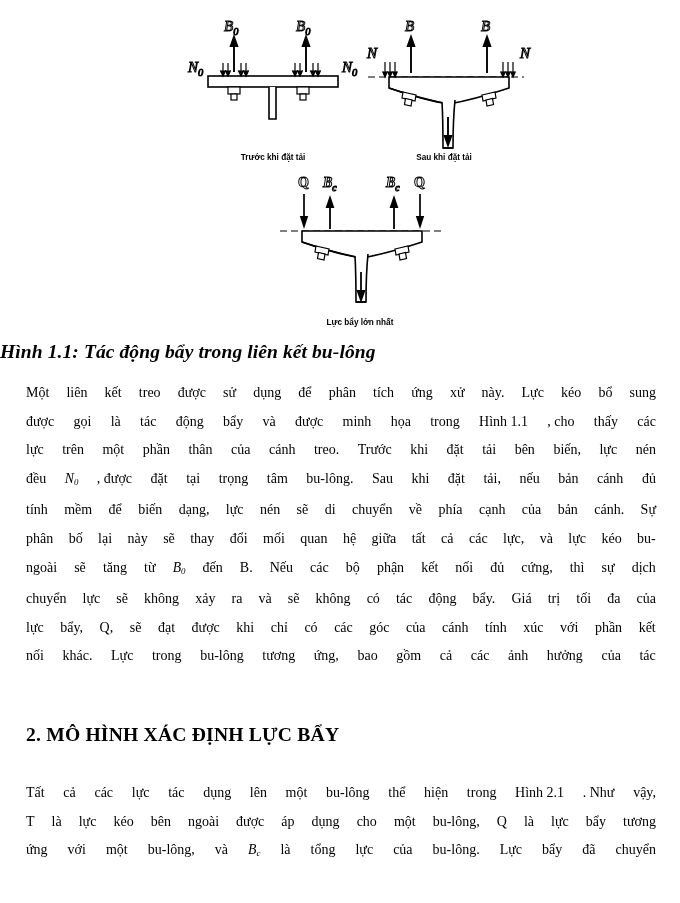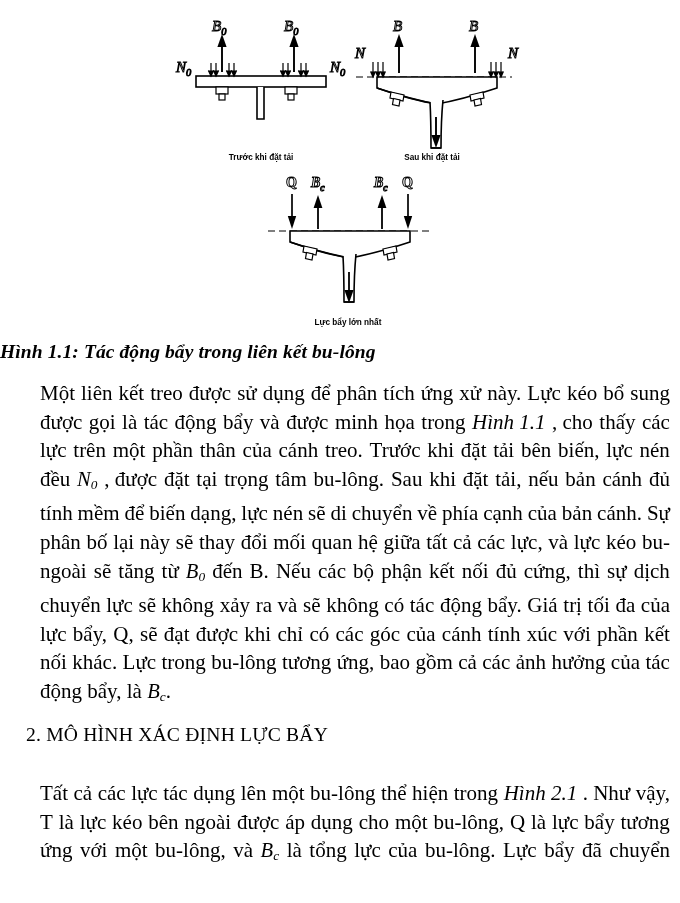--- a/index.html
+++ b/index.html
@@ -14,20 +14,21 @@
     font-family: "Liberation Serif", "DejaVu Serif", serif;
     color: #000000;
     overflow: hidden;
   }
 
   .page {
     position: relative;
     width: 664px;
     height: 903px;
     box-sizing: border-box;
+    padding-left: 12px;
   }
 
   
   .figure-block {
     position: relative;
     width: 680px;
     height: 336px;
   }
   .figure-svg {
     display: block;
@@ -45,59 +46,59 @@
     text-align: left;
     font-weight: bold;
     font-style: italic;
     font-size: 19.5px;
     letter-spacing: 0.1px;
   }
 
   
   .body-text {
     position: absolute;
-    left: 40px;
+    left: 26px;
     width: 630px;
-    font-size: 21px;
+    font-size: 14px;
     line-height: 28.6px;
     text-align: justify;
     text-justify: inter-word;
   }
   #para-1 { top: 379px; }
   #para-2 { top: 779px; }
 
   .body-text .ln {
     display: block;
     white-space: nowrap;
   }
   
   .body-text .ln.just {
     display: flex;
     justify-content: space-between;
     white-space: nowrap;
   }
   .body-text .ln.just > span { display: inline-block; }
 
-  i, .it { font-style: italic; }
+  i, .it { }
   .sub {
     font-style: italic;
     font-size: 0.98em;
   }
   .sub sub {
     font-size: 0.65em;
     font-style: italic;
     vertical-align: -0.22em;
   }
 
   
   .section-heading {
     position: absolute;
     left: 26px;
     top: 724px;
-    font-weight: normal;
+    font-weight: bold;
     font-size: 19.6px;
     letter-spacing: 0.2px;
   }
 
   
   .lbl-serif-italic {
     font-family: "Liberation Serif", "DejaVu Serif", serif;
     font-style: italic;
     font-size: 15px;
   }
@@ -485,21 +486,20 @@
         <span>ứng,</span>
         <span>bao</span>
         <span>gồm</span>
         <span>cả</span>
         <span>các</span>
         <span>ảnh</span>
         <span>hưởng</span>
         <span>của</span>
         <span>tác</span>
       </span>
-    <span class="ln">động bẩy, là <span class="sub">B<sub>c</sub></span>.</span>
   </div>
 
   <div class="section-heading">2. MÔ HÌNH XÁC ĐỊNH LỰC BẨY</div>
 
   <div class="body-text" id="para-2">
     <span class="ln just">
         <span>Tất</span>
         <span>cả</span>
         <span>các</span>
         <span>lực</span>

